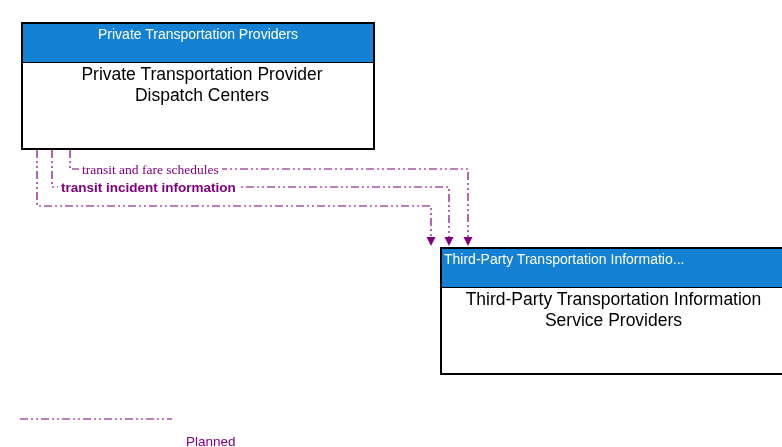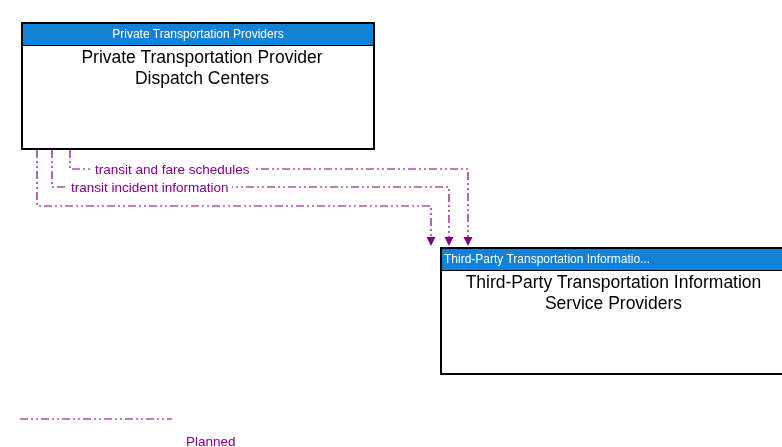--- a/index.html
+++ b/index.html
@@ -18,25 +18,25 @@
     background: var(--bg);
     font-family: "Liberation Sans", sans-serif;
     overflow: hidden;
   }
   .entity-box {
     position: absolute;
     border: 2px solid var(--box-border);
     background: var(--bg);
   }
   .entity-header {
-    height: 22px;
+    height: 39px;
     line-height: 20px;
     background: var(--header-bg);
     color: var(--header-text);
-    font-size: 12px;
+    font-size: 14px;
     border-bottom: 1px solid var(--box-border);
     overflow: hidden;
     white-space: nowrap;
   }
   .entity-header.centered { text-align: center; }
   .entity-header.left { text-align: left; padding-left: 2px; }
   .entity-body {
     color: #000;
     font-size: 17.5px;
     line-height: 21px;
@@ -56,22 +56,22 @@
   .flow-label {
     position: absolute;
     color: var(--flow);
     background: var(--bg);
     font-size: 13.5px;
     line-height: 15px;
     padding: 0 3px;
     white-space: nowrap;
     cursor: pointer;
   }
-  #flow-label-0 { left: 92px;  top: 162px; }
-  #flow-label-1 { left: 68px;  top: 180px; }
+  #flow-label-0 { left: 79px;  top: 162px; font-family: Liberation Serif, serif; }
+  #flow-label-1 { left: 58px;  top: 180px; font-weight: bold; }
   #flow-label-2 { left: 40px;  top: 199px; }
   .legend-label {
     position: absolute;
     left: 186px; top: 434px;
     color: var(--flow);
     font-size: 13.5px;
     line-height: 15px;
     white-space: nowrap;
   }
 </style>

